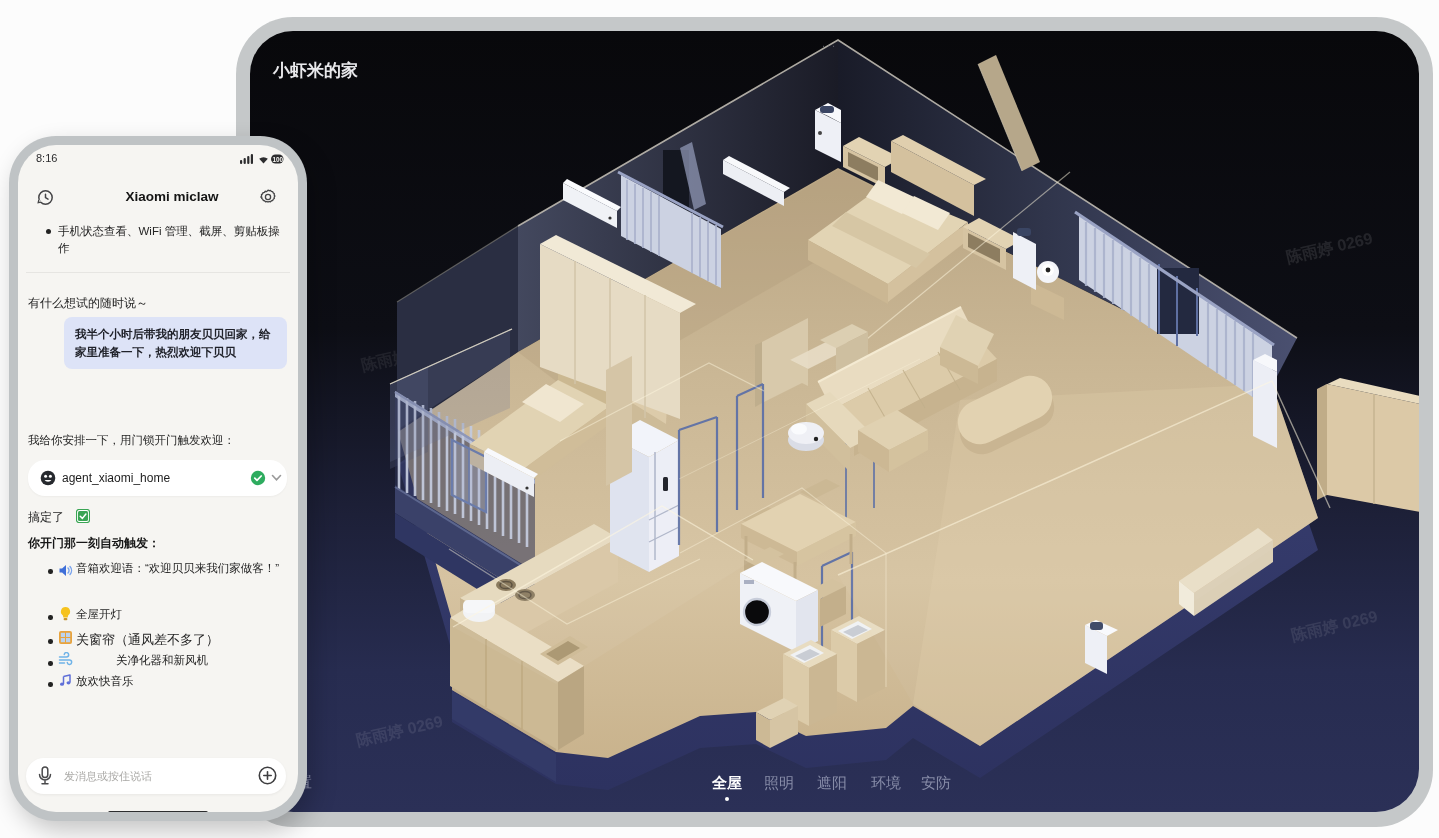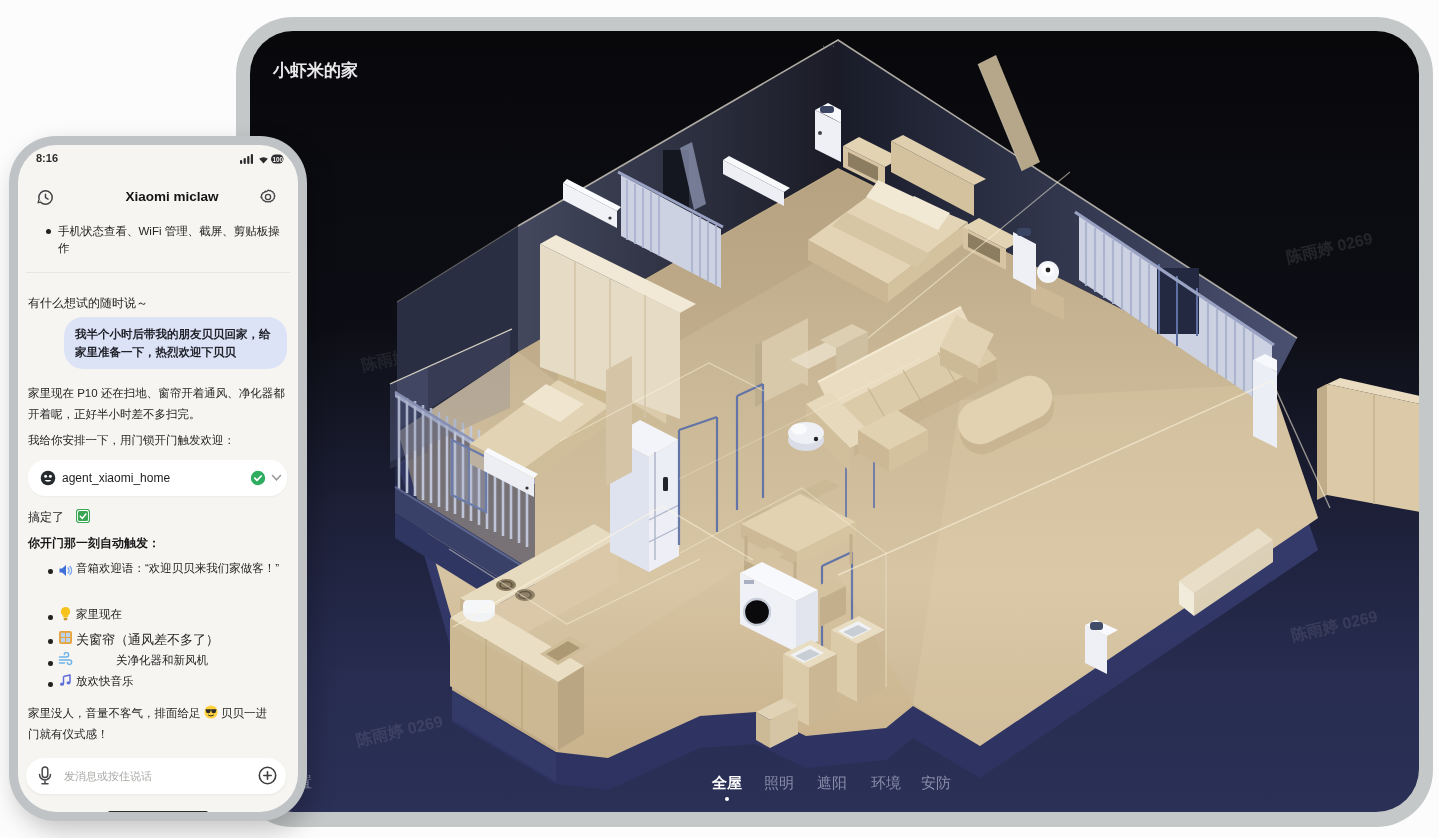--- a/index.html
+++ b/index.html
@@ -386,21 +386,21 @@
         <text x="871" y="788" fill="#878ca8">环境</text>
         <text x="921" y="788" fill="#878ca8">安防</text>
       </g>
       <circle cx="727" cy="799" r="2" fill="#ffffff"></circle>
     </g>
   </g>
 </svg>
 <div id="phone">
       <div id="screen">
 
-  <div class="st" style="left:18px;top:7px;font-size:11px;font-weight:bold;color:#2c2c2e;">8:16</div>
+  <div class="st" style="left:18px;top:7px;font-size:11px;font-weight:normal;color:#2c2c2e;">8:16</div>
   <svg class="st" style="left:222px;top:8px;" width="44" height="12" viewBox="0 0 44 12">
     <g fill="#2c2c2e">
       <rect x="0" y="7" width="2.2" height="4" rx="1"></rect>
             <rect x="3.6" y="5" width="2.2" height="6" rx="1"></rect>
       <rect x="7.2" y="3" width="2.2" height="8" rx="1"></rect>
             <rect x="10.8" y="1" width="2.2" height="10" rx="1"></rect>
       <path d="M23.5 10.5 L19.2 5.8 A6.4 6.4 0 0 1 27.8 5.8 Z"></path>
     </g>
     <rect x="31" y="1.5" width="12.5" height="9" rx="4.5" fill="#2c2c2e"></rect>
     <text x="32.4" y="8.6" font-size="6.4" fill="#f6f5f2" font-weight="bold">100</text>
@@ -416,23 +416,22 @@
   <svg class="st" style="left:242px;top:44px;" width="16" height="16" viewBox="0 0 16 16">
     <path d="M8 1.2 l1.2.5 1.3-.3.9 1 1.3.3.5 1.2 1.1.8-.1 1.3.7 1.1-.7 1.1.1 1.3-1.1.8-.5 1.2-1.3.3-.9 1-1.3-.3-1.2.5-1.2-.5-1.3.3-.9-1-1.3-.3-.5-1.2-1.1-.8.1-1.3L.9 8l.7-1.1-.1-1.3 1.1-.8.5-1.2 1.3-.3.9-1 1.3.3z" fill="none" stroke="#454547" stroke-width="1.3"></path>
     <circle cx="8" cy="8" r="2.6" fill="none" stroke="#454547" stroke-width="1.3"></circle>
   </svg>
 
   <div class="st" style="left:28px;top:78px;width:5px;height:5px;border-radius:50%;background:#222;margin-top:6px;"></div>
   <div class="st" style="left:40px;top:78px;width:226px;font-size:11.5px;line-height:16.5px;color:#252525;">手机状态查看、WiFi 管理、截屏、剪贴板操作</div>
   <div class="st" style="left:8px;top:127px;width:264px;height:1px;background:#e6e5e2;"></div>
   <div class="st" style="left:10px;top:150px;font-size:12px;color:#242424;">有什么想试的随时说～</div>
 
-  <div class="st" style="left:46px;top:172px;width:201px;background:#dde3f7;border-radius:19px;padding:8px 11px;font-size:11.5px;line-height:18px;color:#20222a;font-weight:bold;">我半个小时后带我的朋友贝贝回家，给家里准备一下，热烈欢迎下贝贝</div>
-
-  <div class="st" style="left:10px;top:238px;width:258px;font-size:11.5px;line-height:21px;color:#252525;">家里现在 P10 还在扫地、窗帘开着通风、净化器都开着呢，正好半小时差不多扫完。</div>
+  <div class="st" style="left:46px;top:172px;width:201px;background:#dde3f7;border-radius:8px;padding:8px 11px;font-size:11.5px;line-height:18px;color:#20222a;font-weight:bold;">我半个小时后带我的朋友贝贝回家，给家里准备一下，热烈欢迎下贝贝</div>
+
   <div class="st" style="left:10px;top:288px;font-size:11.5px;color:#252525;">我给你安排一下，用门锁开门触发欢迎：</div>
 
   <div class="st" style="left:10px;top:315px;width:259px;height:36px;background:#fff;border-radius:17px;box-shadow:0 1px 2px rgba(0,0,0,.04);"></div>
   <svg class="st" style="left:22px;top:325px;" width="16" height="16" viewBox="0 0 16 16">
     <circle cx="8" cy="8" r="7.3" fill="#26292e"></circle>
     <circle cx="5.6" cy="6.3" r="1.5" fill="#fff"></circle>
           <circle cx="10.4" cy="6.3" r="1.5" fill="#fff"></circle>
     <path d="M4.6 10 a3.6 2.6 0 0 0 6.8 0z" fill="#fff"></path>
   </svg>
   <div class="st" style="left:44px;top:326px;font-size:12px;color:#1c1c1c;">agent_xiaomi_home</div>
@@ -456,21 +455,21 @@
   <svg class="st" style="left:40px;top:418px;" width="15" height="15" viewBox="0 0 15 15">
     <path d="M1.5 5.5 h2.6 L8 2 v11 L4.1 9.5 H1.5z" fill="#3f6fd8"></path>
     <path d="M10 5 a3.5 3.5 0 0 1 0 5 M12 3.5 a6 6 0 0 1 0 8" fill="none" stroke="#7aa4ee" stroke-width="1.4" stroke-linecap="round"></path>
   </svg>
   <div class="st" style="left:58px;top:414px;width:204px;font-size:11.5px;line-height:18px;color:#252525;">音箱欢迎语：“欢迎贝贝来我们家做客！”</div>
   <div class="st" style="left:30px;top:470px;width:4.5px;height:4.5px;border-radius:50%;background:#222;"></div>
   <svg class="st" style="left:40px;top:461px;" width="15" height="15" viewBox="0 0 15 15">
     <path d="M7.5 1 a4.6 4.6 0 0 1 2.6 8.4 l-.4 2.1 h-4.4 l-.4-2.1 A4.6 4.6 0 0 1 7.5 1z" fill="#f6c21c"></path>
     <rect x="5.6" y="12" width="3.8" height="2.2" rx="1" fill="#c9952a"></rect>
   </svg>
-  <div class="st" style="left:58px;top:462px;font-size:11.5px;color:#252525;">家里现在</div>
+  <div class="st" style="left:58px;top:462px;font-size:11.5px;color:#252525;">全屋开灯</div>
   <div class="st" style="left:30px;top:494px;width:4.5px;height:4.5px;border-radius:50%;background:#222;"></div>
   <svg class="st" style="left:40px;top:485px;" width="15" height="15" viewBox="0 0 15 15">
     <rect x="1" y="1" width="13" height="13" rx="2" fill="#e8a33d"></rect>
     <rect x="2.8" y="2.8" width="4.2" height="4.2" fill="#bcd3ee"></rect>
           <rect x="8" y="2.8" width="4.2" height="4.2" fill="#bcd3ee"></rect>
     <rect x="2.8" y="8" width="4.2" height="4.2" fill="#bcd3ee"></rect>
           <rect x="8" y="8" width="4.2" height="4.2" fill="#bcd3ee"></rect>
   </svg>
   <div class="st" style="left:58px;top:486px;font-size:13px;color:#252525;">关窗帘（通风差不多了）</div>
   <div class="st" style="left:30px;top:516px;width:4.5px;height:4.5px;border-radius:50%;background:#222;"></div>
@@ -479,27 +478,20 @@
   </svg>
   <div class="st" style="left:58px;top:508px;font-size:11.5px;color:#252525;margin-left:40px;">关净化器和新风机</div>
   <div class="st" style="left:30px;top:537px;width:4.5px;height:4.5px;border-radius:50%;background:#222;"></div>
   <svg class="st" style="left:40px;top:528px;" width="15" height="15" viewBox="0 0 15 15">
     <path d="M5.5 3.5 L12 2 V9.5 M5.5 11 V3.5" fill="none" stroke="#5f6fd8" stroke-width="1.5" stroke-linejoin="round"></path>
     <ellipse cx="4" cy="11.2" rx="2" ry="1.6" fill="#5f6fd8"></ellipse>
           <ellipse cx="10.5" cy="9.8" rx="2" ry="1.6" fill="#5f6fd8"></ellipse>
   </svg>
   <div class="st" style="left:58px;top:529px;font-size:11.5px;color:#252525;">放欢快音乐</div>
 
-  <div class="st" style="left:10px;top:558px;width:262px;font-size:11.5px;line-height:21px;color:#252525;">家里没人，音量不客气，排面给足 <svg width="14" height="14" viewBox="0 0 14 14" style="vertical-align:-2px;">
-            <circle cx="7" cy="7" r="6.6" fill="#fdd23e"></circle>
-            <path d="M1.5 5 h11" stroke="#2b2b2b" stroke-width="1" fill="none"></path>
-            <path d="M2 4.6 h4.6 v1.4 a2.3 2.3 0 0 1 -4.6 0z" fill="#2b2b2b"></path>
-            <path d="M7.4 4.6 h4.6 v1.4 a2.3 2.3 0 0 1 -4.6 0z" fill="#2b2b2b"></path>
-            <path d="M4.5 10.2 a3.4 2.4 0 0 0 5 0" fill="none" stroke="#2b2b2b" stroke-width="1" stroke-linecap="round"></path>
-          </svg> 贝贝一进<br>门就有仪式感！</div>
 
   <div class="st" style="left:8px;top:613px;width:260px;height:36px;background:#fff;border-radius:18px;box-shadow:0 1px 3px rgba(0,0,0,.06);"></div>
   <svg class="st" style="left:20px;top:621px;" width="14" height="20" viewBox="0 0 14 20">
     <rect x="4.2" y="1" width="5.6" height="10.5" rx="2.8" fill="none" stroke="#4a4a4c" stroke-width="1.5"></rect>
     <path d="M1.5 8.5 a5.5 5.5 0 0 0 11 0 M7 14 v3.5 M4 17.8 h6" fill="none" stroke="#4a4a4c" stroke-width="1.5" stroke-linecap="round"></path>
   </svg>
   <div class="st" style="left:46px;top:624px;font-size:11px;color:#a9a8a5;">发消息或按住说话</div>
   <svg class="st" style="left:240px;top:621px;" width="19" height="19" viewBox="0 0 19 19">
     <circle cx="9.5" cy="9.5" r="8.2" fill="none" stroke="#3e3e40" stroke-width="1.6"></circle>
     <path d="M9.5 5.8 v7.4 M5.8 9.5 h7.4" stroke="#3e3e40" stroke-width="1.6" stroke-linecap="round"></path>

